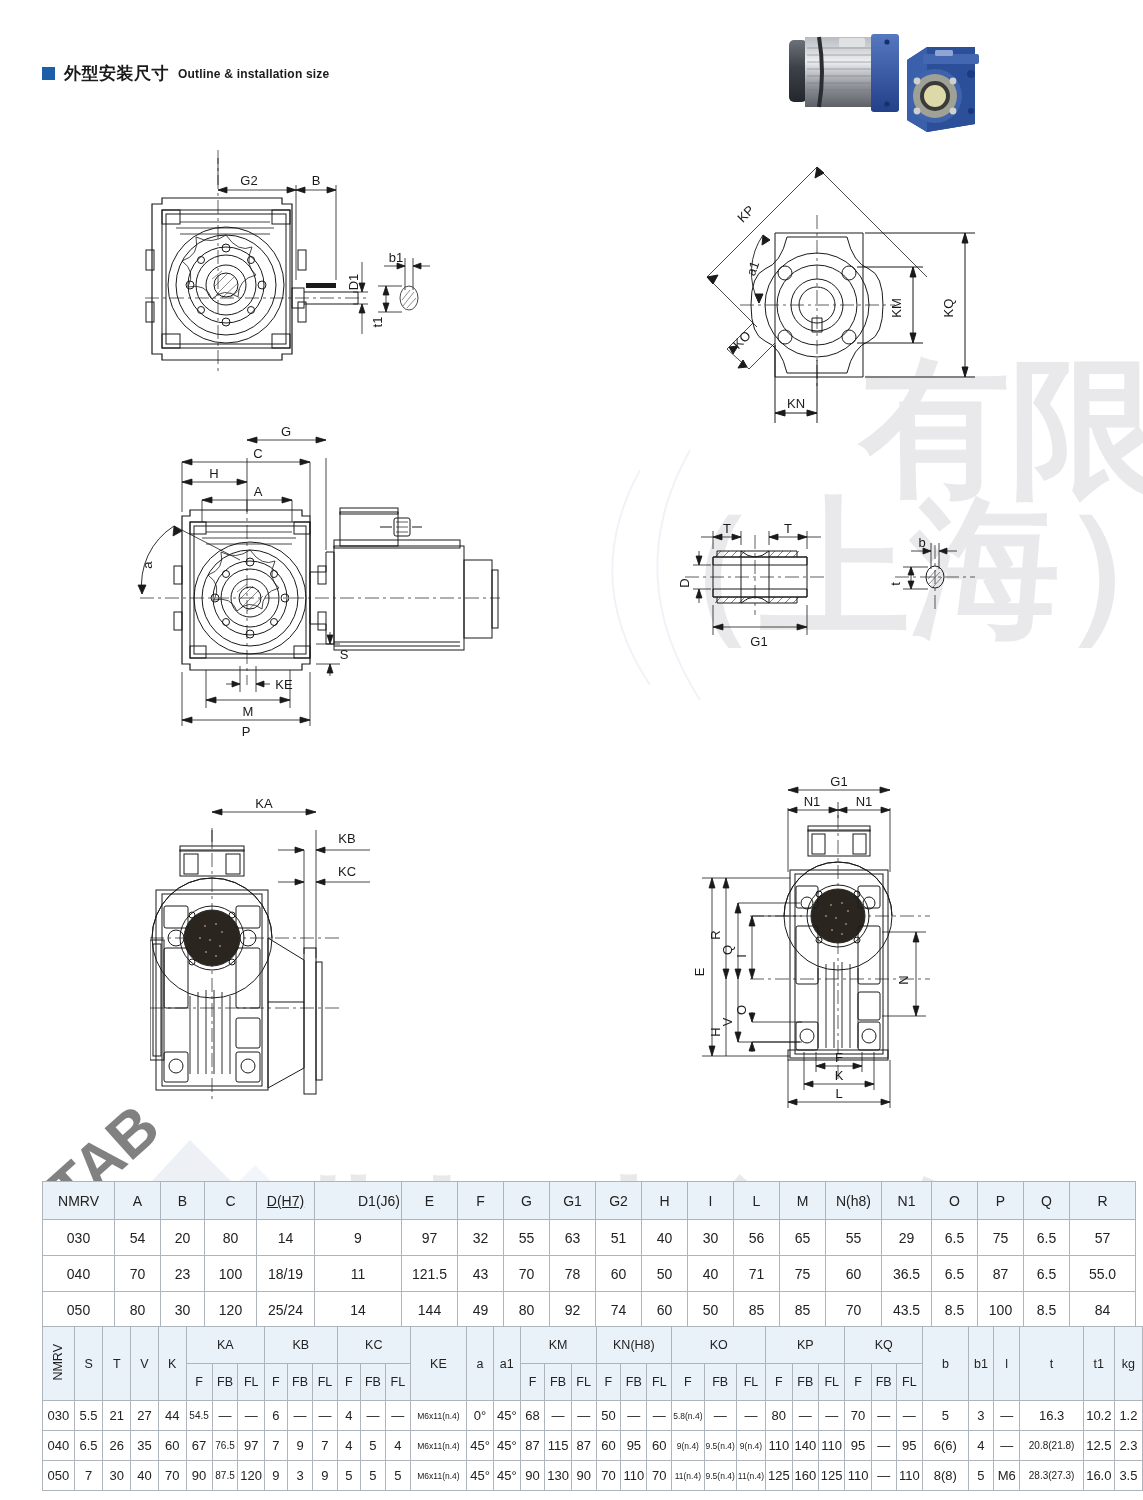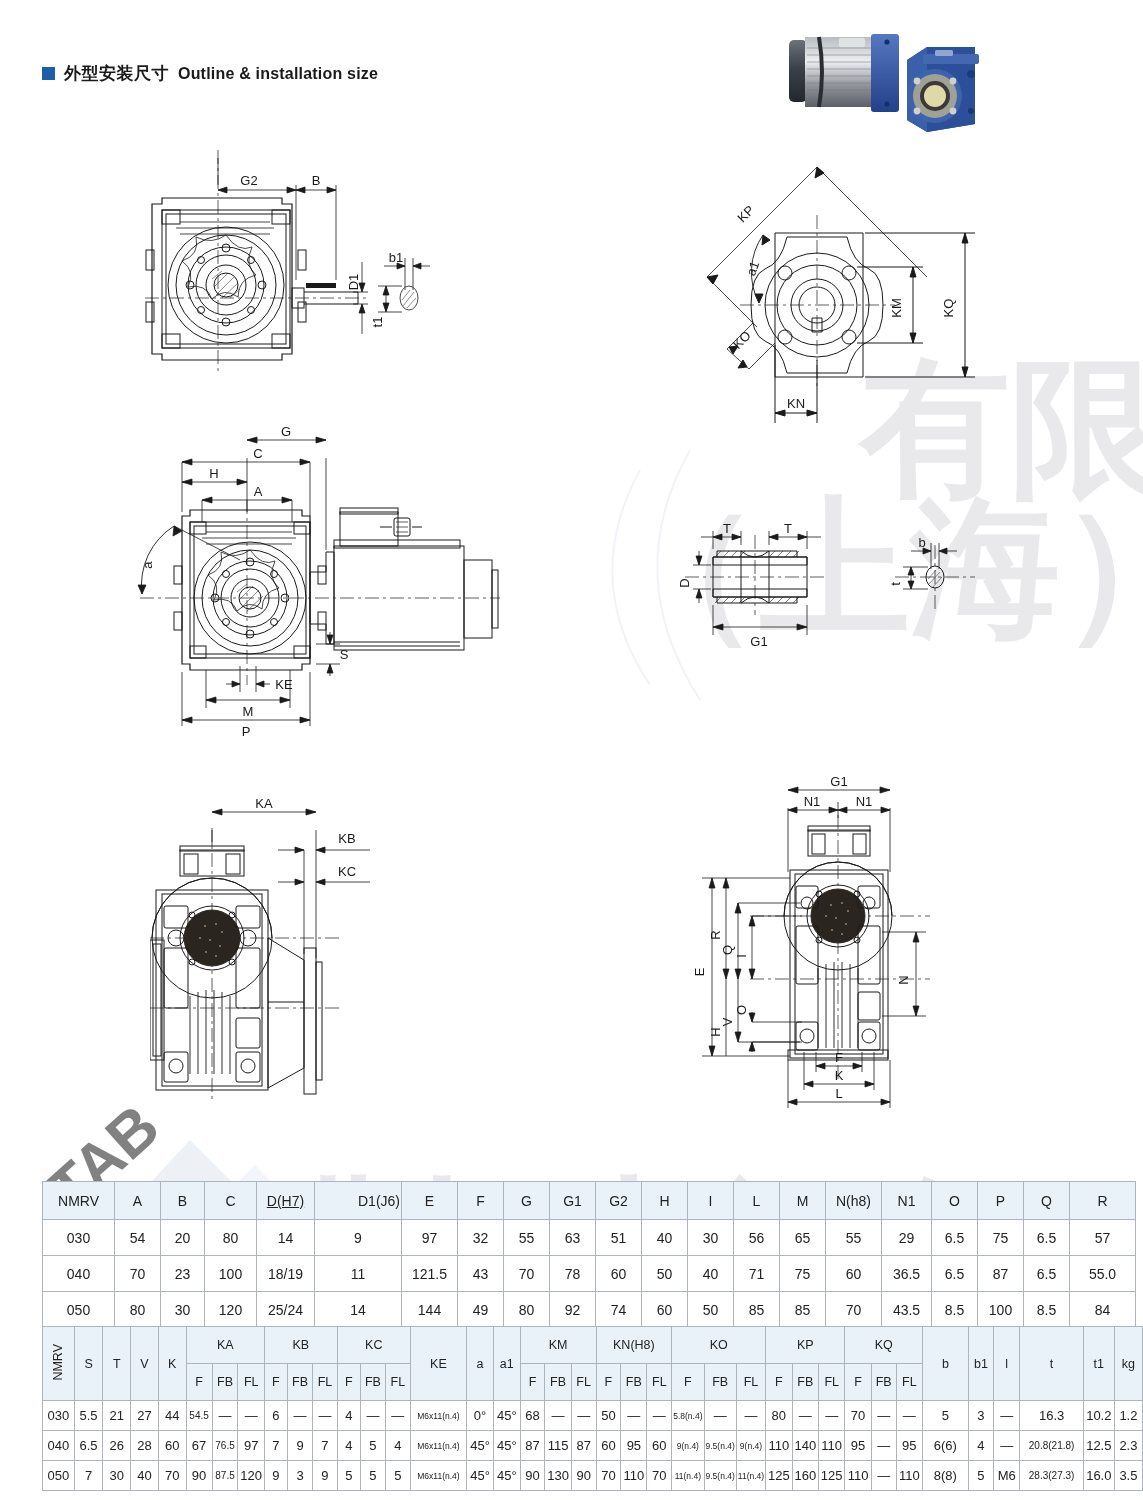--- a/index.html
+++ b/index.html
@@ -9,21 +9,21 @@
     background:#ffffff;
     font-family:"Liberation Sans", sans-serif;
     position:relative;
     overflow:hidden;
     color:#1a1a1a;
   }
   
   #header { position:absolute; left:42px; top:62px; display:flex; align-items:center; gap:9px; }
   #header .sq { width:13px; height:13px; background:#1a5fa8; display:inline-block; }
   #header .cn { font-size:17px; font-weight:bold; letter-spacing:.5px; }
-  #header .en { font-size:16px; font-weight:bold; letter-spacing:.2px; }
+  #header .en { font-size:12px; font-weight:bold; letter-spacing:.2px; }
 
   
   #photo { position:absolute; left:775px; top:12px; width:250px; height:140px; }
 
   
   #watermark { position:absolute; left:0; top:0; width:1073px; height:1500px; pointer-events:none; }
   .wm-text {
     position:absolute; color:#e9e9ec; font-weight:bold;
     font-family:"Liberation Sans", sans-serif; white-space:nowrap;
     transform-origin:left top;
@@ -996,21 +996,21 @@
         <td>3</td>
         <td class="dash">—</td>
         <td>16.3</td>
         <td>10.2</td>
         <td>1.2</td>
       </tr>
       <tr>
         <td>040</td>
         <td>6.5</td>
         <td>26</td>
-        <td>28</td>
+        <td>35</td>
         <td>60</td>
         <td>67</td>
         <td class="sml">76.5</td>
         <td>97</td>
         <td>7</td>
         <td>9</td>
         <td>7</td>
         <td>4</td>
         <td>5</td>
         <td>4</td>

